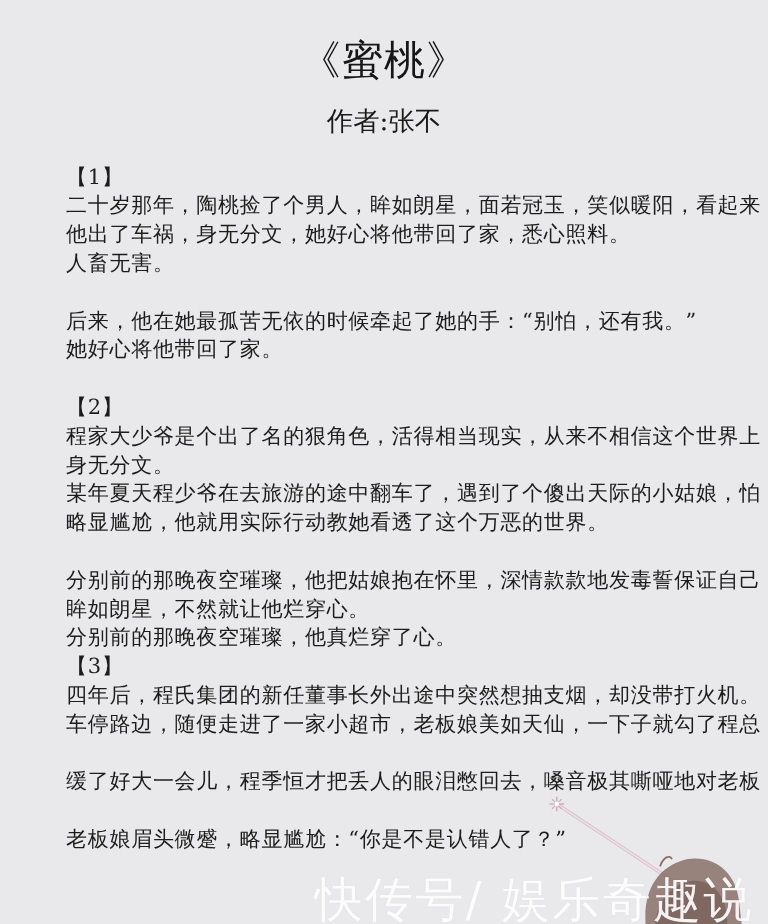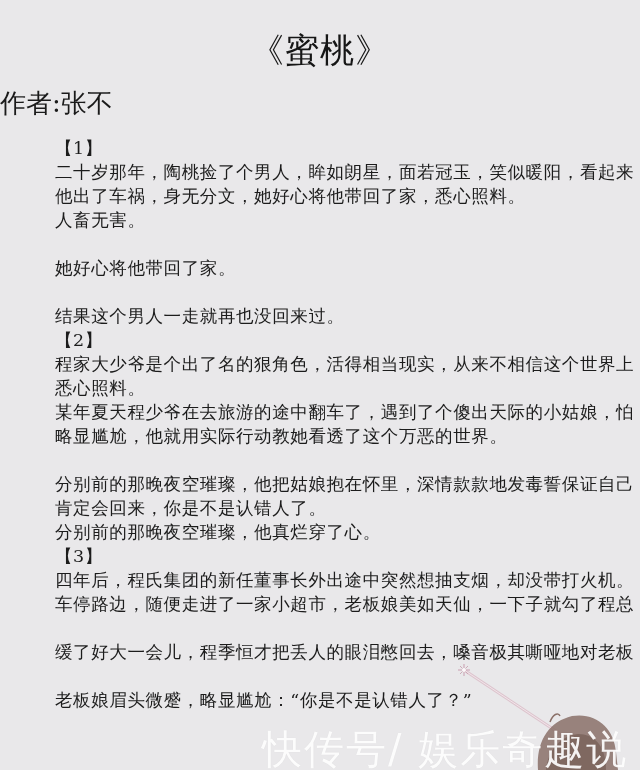--- a/index.html
+++ b/index.html
@@ -8,22 +8,22 @@
     background: #e9e8ea;
     font-family: "DejaVu Serif", "Liberation Serif", serif;
     color: #1c1c1c;
   }
   .page { position: absolute; inset: 0; }
   .title {
     position: absolute; top: 28px; left: 0; width: 640px; text-align: center;
     font-size: 34px; letter-spacing: 1px; color: #161616;
   }
   .author {
-    position: absolute; top: 86px; left: 0; width: 640px; 
-    font-size: 26px; color: #1a1a1a;
+    position: absolute; top: 86px; left: 0; width: 640px; text-align: center;
+    font-size: 22px; color: #1a1a1a;
   }
   .body-text {
     position: absolute; top: 136px; left: 55px; width: 560px;
     font-size: 17.5px; line-height: 24px; letter-spacing: 0.6px;
   }
   .line { white-space: nowrap; height: 24px; }
   .blank { height: 24px; }
   .heading { height: 24px; }
   .illustration {
     position: absolute; left: 0; top: 0; width: 640px; height: 770px; pointer-events: none;
@@ -42,31 +42,31 @@
 <div class="page">
   <div class="title">《蜜桃》</div>
   <div class="author">作者:张不</div>
 
   <div class="body-text" id="body-text">
       <div class="heading line">【1】</div>
       <div class="line">二十岁那年，陶桃捡了个男人，眸如朗星，面若冠玉，笑似暖阳，看起来</div>
       <div class="line">他出了车祸，身无分文，她好心将他带回了家，悉心照料。</div>
       <div class="line">人畜无害。</div>
       <div class="blank"></div>
+      <div class="line">后来，他在她最孤苦无依的时候牵起了她的手：“别怕，还有我。”</div>
       <div class="line">她好心将他带回了家。</div>
       <div class="blank"></div>
-      <div class="line">结果这个男人一走就再也没回来过。</div>
       <div class="heading line">【2】</div>
       <div class="line">程家大少爷是个出了名的狠角色，活得相当现实，从来不相信这个世界上</div>
-      <div class="line">悉心照料。</div>
+      <div class="line">身无分文。</div>
       <div class="line">某年夏天程少爷在去旅游的途中翻车了，遇到了个傻出天际的小姑娘，怕</div>
       <div class="line">略显尴尬，他就用实际行动教她看透了这个万恶的世界。</div>
       <div class="blank"></div>
       <div class="line">分别前的那晚夜空璀璨，他把姑娘抱在怀里，深情款款地发毒誓保证自己</div>
-      <div class="line">肯定会回来，你是不是认错人了。</div>
+      <div class="line">眸如朗星，不然就让他烂穿心。</div>
       <div class="line">分别前的那晚夜空璀璨，他真烂穿了心。</div>
       <div class="heading line">【3】</div>
       <div class="line">四年后，程氏集团的新任董事长外出途中突然想抽支烟，却没带打火机。</div>
       <div class="line">车停路边，随便走进了一家小超市，老板娘美如天仙，一下子就勾了程总</div>
       <div class="blank"></div>
       <div class="line">缓了好大一会儿，程季恒才把丢人的眼泪憋回去，嗓音极其嘶哑地对老板</div>
       <div class="blank"></div>
       <div class="line">老板娘眉头微蹙，略显尴尬：“你是不是认错人了？”</div>
     </div>
 

